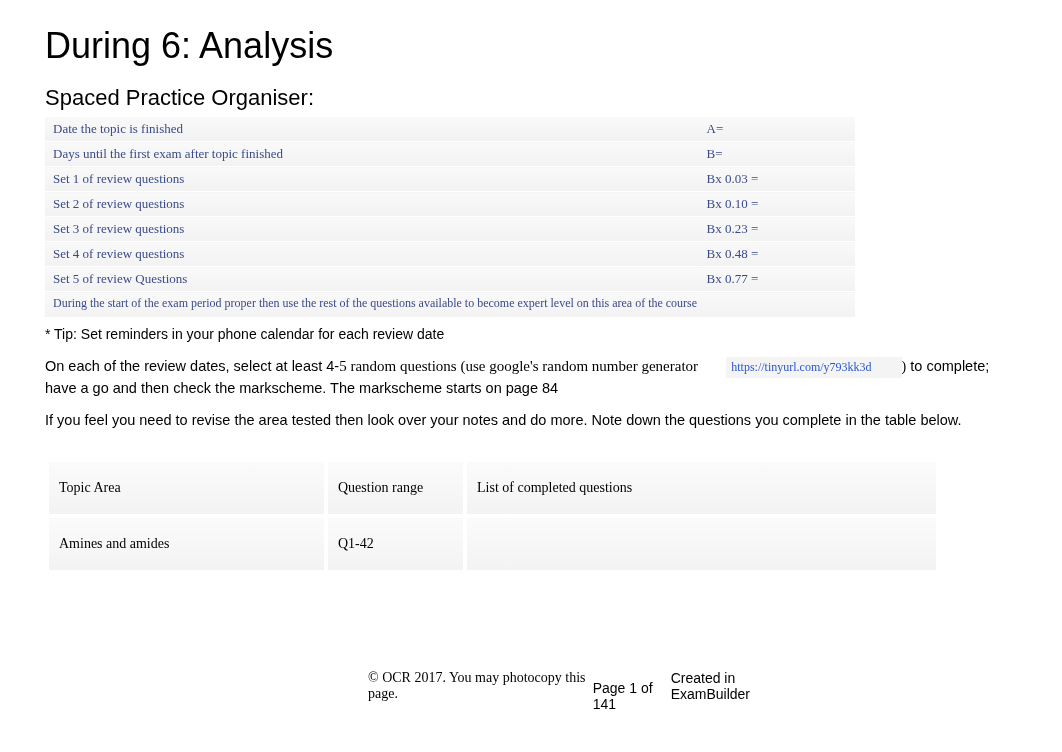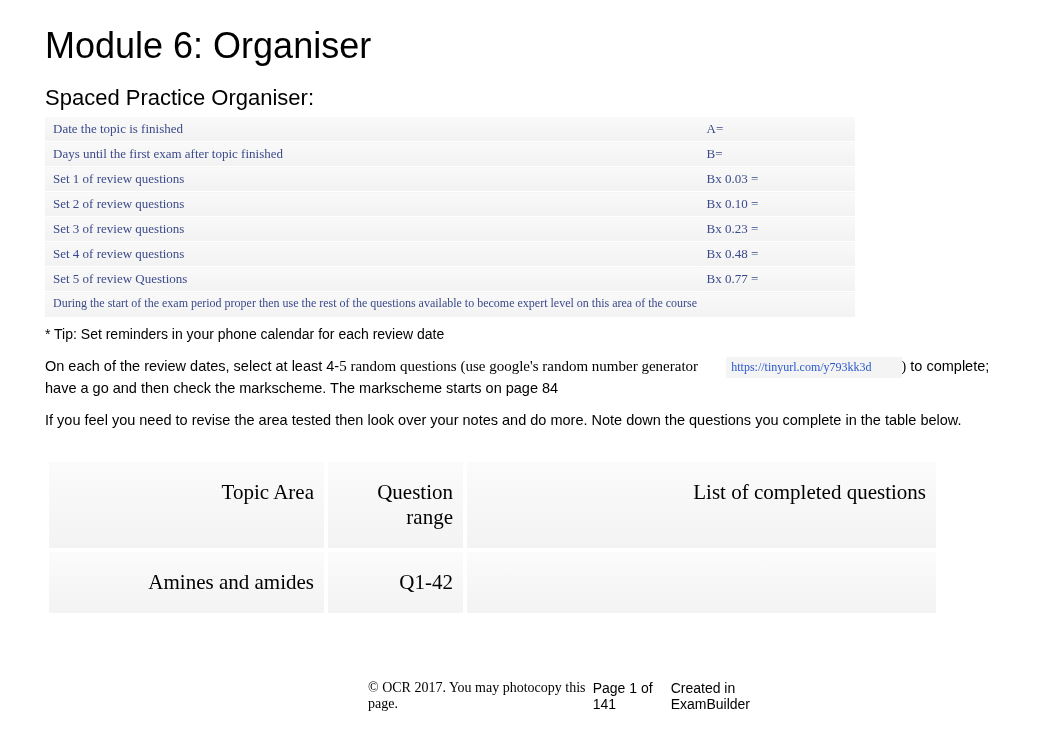--- a/index.html
+++ b/index.html
@@ -85,54 +85,54 @@
       margin-bottom: 30px;
     }
     .topic-table {
       width: 895px;
       border-collapse: separate;
       border-spacing: 4px;
     }
     .topic-table td {
       background: linear-gradient(#fbfbfb, #f3f3f3);
       padding: 18px 10px;
-      font-size: 21px;
+      font-size: 14px;
       font-family: 'Times New Roman', Times, serif;
       color: #000;
       vertical-align: top;
-      text-align: right;
     }
     .topic-table .col-topic { width: 275px; }
     .topic-table .col-range { width: 135px; }
     .topic-table .col-list { width: auto; }
     .footer {
       position: absolute;
       bottom: 40px;
       left: 8px;
       width: 840px;
       display: flex;
       justify-content: space-between;
       padding: 0 45px;
       font-size: 14px;
     }
     .footer-left {
       font-family: 'Times New Roman', Times, serif;
       margin-left: 315px;
     }
     .footer-center {
       font-family: Arial, Helvetica, sans-serif;
+      margin-top: 10px;
     }
     .footer-right {
       font-family: Arial, Helvetica, sans-serif;
     }
   </style>
 </head>
 <body>
 
-<h1 class="page-title">Module 6: Organiser</h1>
+<h1 class="page-title">During 6: Analysis</h1>
 <h2 class="subtitle">Spaced Practice Organiser:</h2>
 
 <table class="organiser-table">
   <tbody>
       <tr>
     <td colspan="2" style="width:350px;">Date the topic is  finished</td>
     <td colspan="2">A=</td>
   </tr>
   <tr>
     <td colspan="2">Days until the first exam after topic finished</td>

